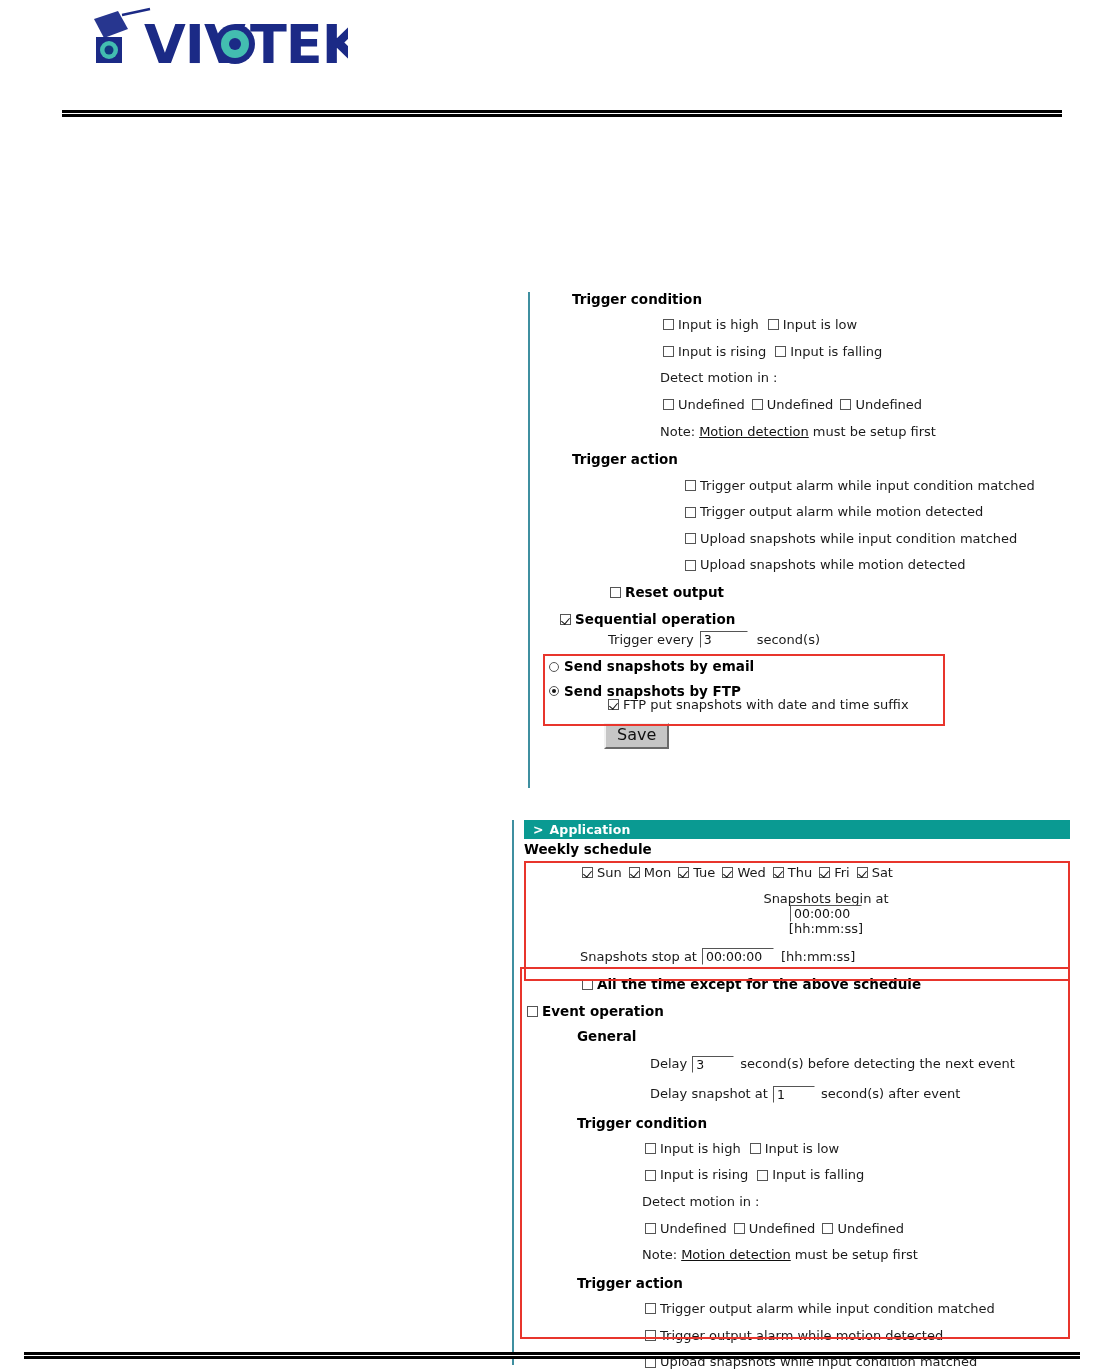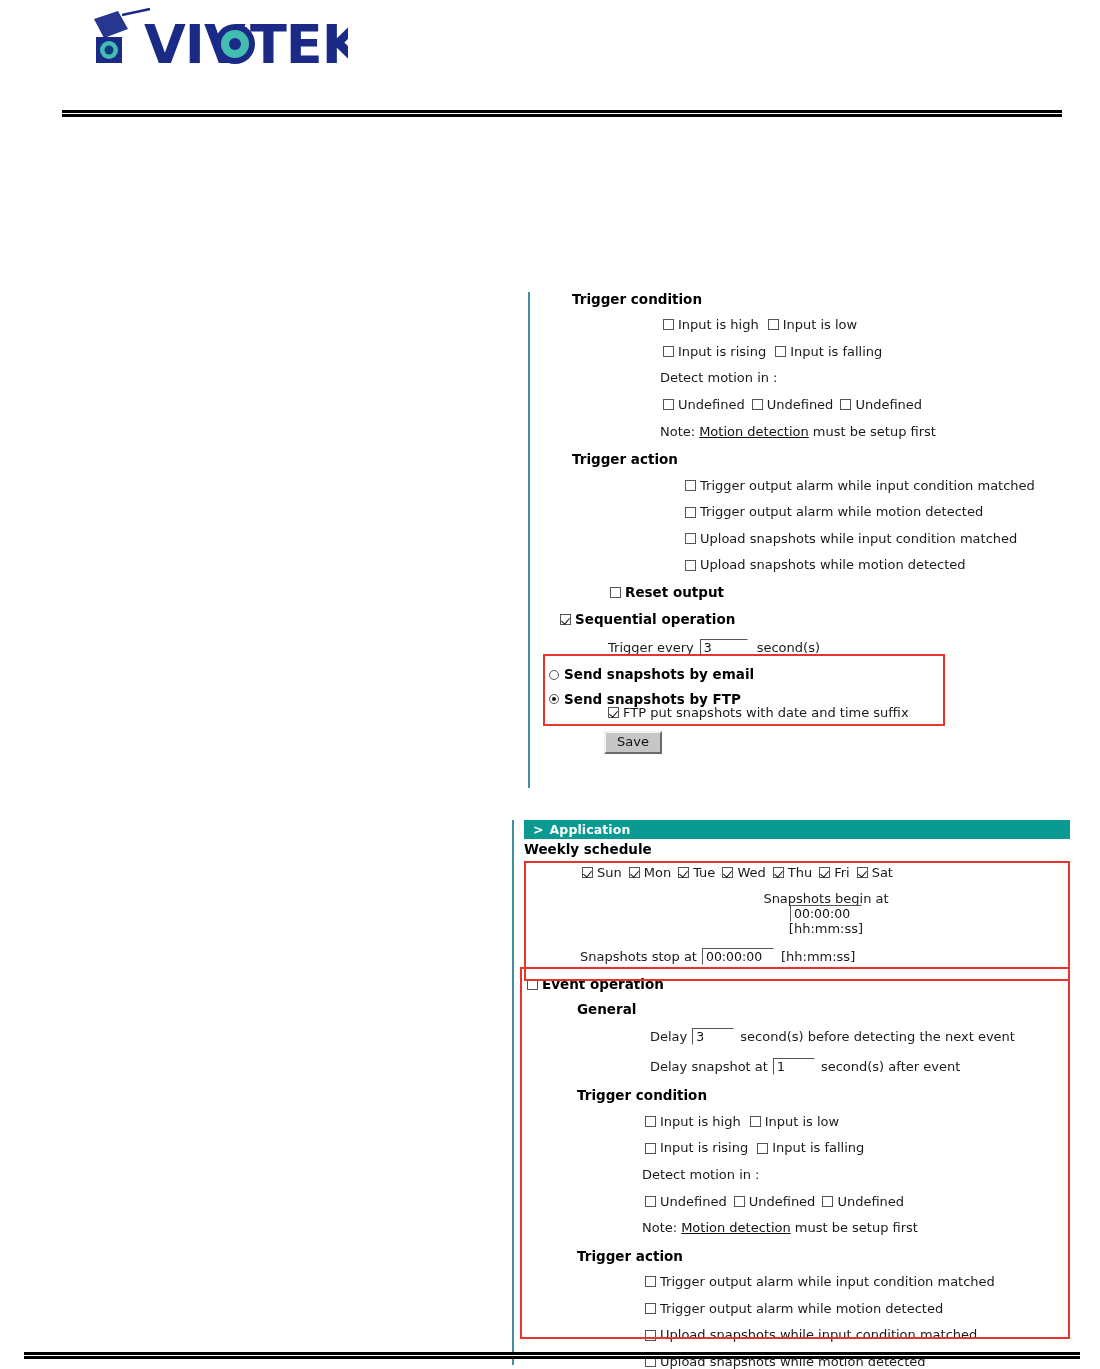--- a/index.html
+++ b/index.html
@@ -58,21 +58,21 @@
   }
   .ti.w-small{width:48px;}
   .ti.w-time{width:72px;}
   .ti.w-sec{width:42px;}
 
   .lnk{text-decoration:underline;color:#111;}
 
   .redbox{position:absolute;border:2px solid #e8352c;box-sizing:border-box;pointer-events:none;}
 
   .btn-save{
-    display:inline-block;background:#c6c6c6;color:#111;font-size:13px;
+    display:inline-block;background:#c6c6c6;color:#111;font-size:16px;
     padding:2px 11px 3px 11px;
     border-top:2px solid #f2f2f2;border-left:2px solid #f2f2f2;
     border-right:2px solid #6a6a6a;border-bottom:2px solid #6a6a6a;
     font-family:"DejaVu Sans","Liberation Sans",sans-serif;cursor:pointer;
   }
 
   
   #panel1{left:528px;top:292px;width:560px;height:500px;}
   #panel1 .vrule{left:0;top:0;height:496px;}
   #p1-inner{position:absolute;left:22px;top:0;width:520px;}
@@ -184,21 +184,21 @@
     <div class="row ind3" style="margin-bottom:13px;">
       <span class="cb"></span>
       <span class="txt">Upload snapshots while motion detected</span>
     </div>
 
     <div class="row ind4" style="margin-bottom:13px;text-align:right;">
       <span class="cb"></span>
       <span class="hdr">Reset output</span>
     </div>
 
-    <div class="row" style="margin-left:10px;margin-bottom:13px;">
+    <div class="row" style="margin-left:10px;margin-bottom:5px;">
       <span class="cb checked"></span>
       <span class="hdr">Sequential operation</span>
     </div>
 
     <div class="row txt" style="margin-left:58px;margin-bottom:11px;">
       <span>Trigger every</span>
       <span style="width:6px;display:inline-block"></span>
       <span class="ti w-small">3</span>
       <span style="width:9px;display:inline-block"></span>
       <span>second(s)</span>
@@ -270,20 +270,24 @@
     </div>
 
     <div class="row txt" style="margin-left:56px;margin-bottom:12px;">
       <span>Snapshots stop at</span>
       <span style="width:5px;display:inline-block"></span>
       <span class="ti w-time">00:00:00</span>
       <span style="width:7px;display:inline-block"></span>
       <span>[hh:mm:ss]</span>
     </div>
 
+    <div class="row" style="margin-left:58px;margin-bottom:13px;">
+      <span class="cb"></span>
+      <span class="hdr">All the time except for the above schedule</span>
+    </div>
 
     <div class="row" style="margin-left:3px;margin-bottom:11px;">
       <span class="cb"></span>
       <span class="hdr">Event operation</span>
     </div>
 
     <div class="row hdr" style="margin-left:53px;margin-bottom:12px;">General</div>
 
     <div class="row txt" style="margin-left:126px;margin-bottom:13px;">
       <span>Delay</span>

